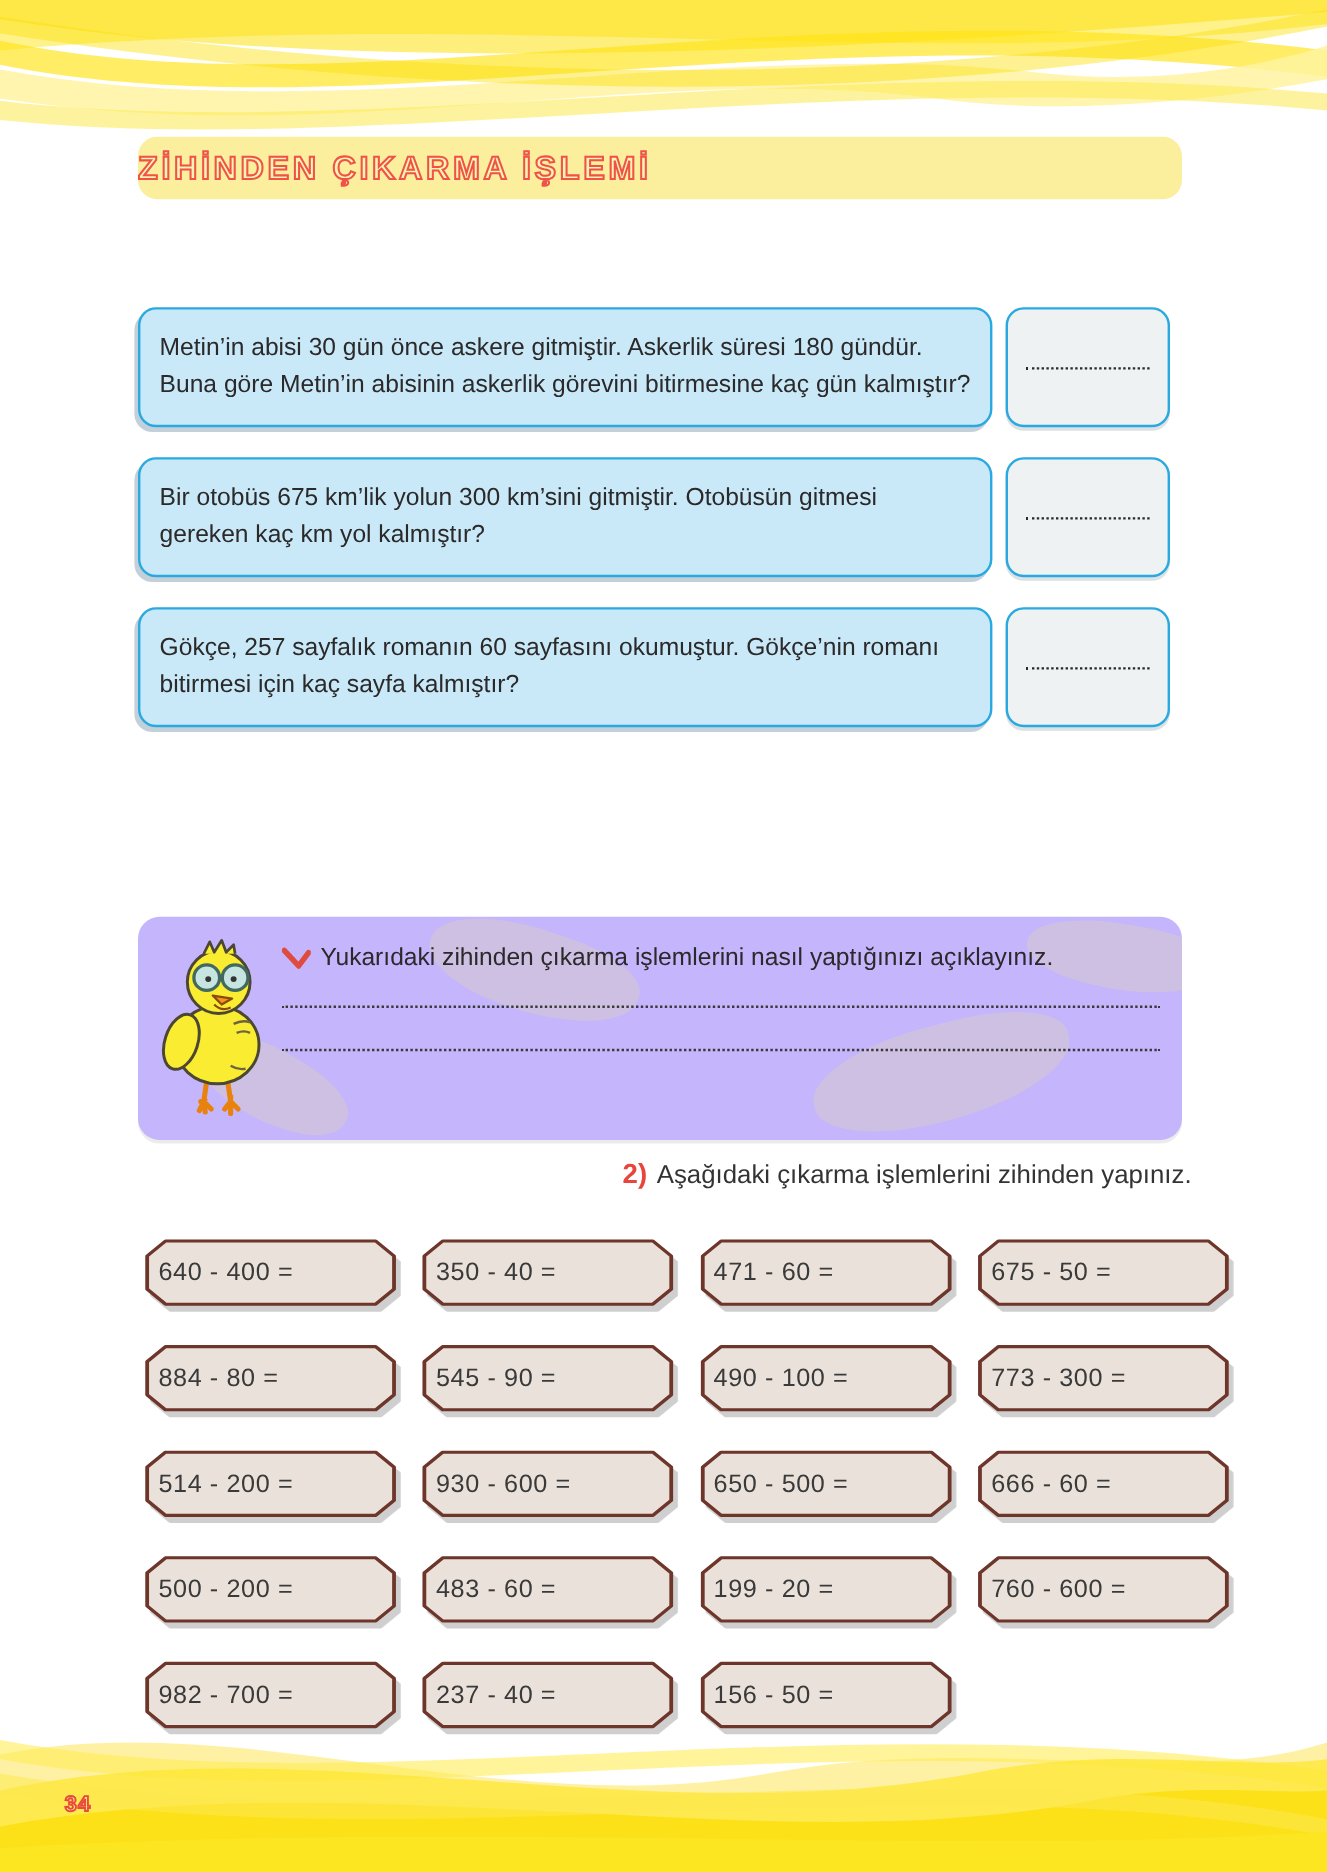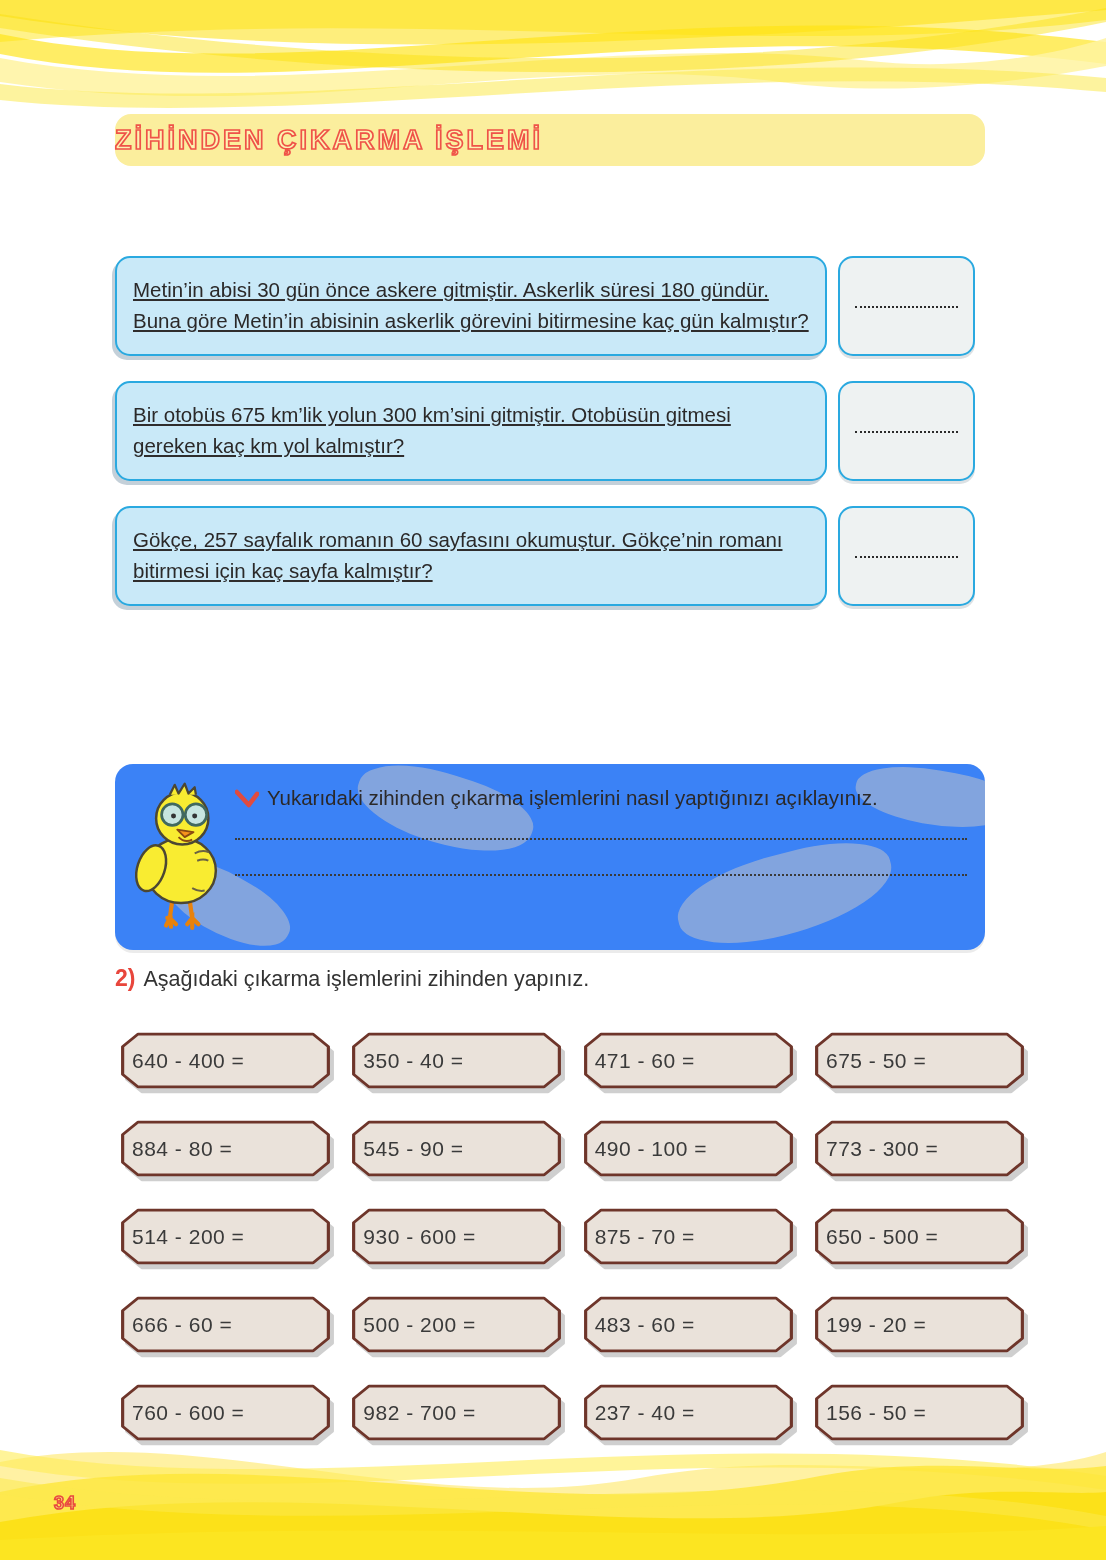--- a/index.html
+++ b/index.html
@@ -17,43 +17,43 @@
     background:#FBEE9D;border-radius:16px;
     display:flex;align-items:center;
   }
   .banner-title{
     font-size:27px;font-weight:800;letter-spacing:3px;
     color:#FDF3B2;-webkit-text-stroke:1.7px #EF5348;
   }
   
   .q-head{position:absolute;left:115px;width:878px;font-size:21.5px;line-height:1.45;color:#333;}
   .q1-head{top:182px;}
-  .q2-head{top:962px;}
+  .q2-head{top:962px;text-align:right;}
   .qnum{color:#E8463C;font-weight:bold;font-size:23px;margin-right:8px;}
   
   .problems{position:absolute;top:256px;left:115px;width:870px;display:flex;flex-direction:column;gap:25px;}
-  .prob-row{display:flex;align-items:stretch;gap:11px;text-decoration:underline;}
+  .prob-row{display:flex;align-items:stretch;gap:11px;}
   .qbox{
     width:712px;box-sizing:border-box;min-height:100px;
     background:#C9E9F8;border:2.5px solid #2AA9E0;border-radius:15px;
     box-shadow:-3px 4px 0 rgba(125,150,170,.45);
     display:flex;align-items:center;padding:12px 16px;
     font-size:20.5px;line-height:1.5;color:#2b2929;
   }
   .abox{
     width:137px;box-sizing:border-box;
     background:#EEF2F2;border:2.5px solid #2AA9E0;border-radius:15px;
     box-shadow:0 3px 0 rgba(140,155,165,.3);
     display:flex;align-items:center;justify-content:center;
   }
   .ans-dots{width:78%;border-bottom:2.5px dotted #2b2b2b;height:2px;}
   
   .discussion{
     position:absolute;top:764px;left:115px;width:870px;height:186px;
-    background:#3b82f6;border-radius:18px;overflow:hidden;
+    background:#c4b5fd;border-radius:18px;overflow:hidden;
     box-shadow:0 3px 0 rgba(0,0,0,.08);
   }
   .texture{position:absolute;background:#D9CFC0;opacity:.45;border-radius:50% 40% 55% 45%;}
   .tx1{width:180px;height:70px;left:240px;top:10px;transform:rotate(18deg);}
   .tx2{width:220px;height:80px;left:560px;top:90px;transform:rotate(-14deg);}
   .tx3{width:140px;height:60px;left:40px;top:110px;transform:rotate(30deg);}
   .tx4{width:160px;height:55px;left:740px;top:6px;transform:rotate(10deg);}
   .chick{position:absolute;left:10px;top:14px;width:112px;height:158px;}
   .disc-content{position:absolute;left:120px;top:12px;width:732px;display:flex;flex-direction:column;}
   .prompt{display:flex;align-items:flex-start;gap:8px;font-size:20.5px;color:#2b2929;margin-top:10px;}
@@ -227,26 +227,20 @@
     <div class="cell">
         <svg viewBox="0 0 200 66" preserveAspectRatio="none">
           <path d="M17,2.5 L183,2.5 L197.5,17 L197.5,49 L183,63.5 L17,63.5 L2.5,49 L2.5,17 Z" fill="#EAE2DA" stroke="#6E352A" stroke-width="3" stroke-linejoin="round"></path>
         </svg>
         <span>930 - 600 =</span>
       </div>
     <div class="cell">
         <svg viewBox="0 0 200 66" preserveAspectRatio="none">
           <path d="M17,2.5 L183,2.5 L197.5,17 L197.5,49 L183,63.5 L17,63.5 L2.5,49 L2.5,17 Z" fill="#EAE2DA" stroke="#6E352A" stroke-width="3" stroke-linejoin="round"></path>
         </svg>
-        <span>875 - 70 =</span>
-      </div>
-    <div class="cell">
-        <svg viewBox="0 0 200 66" preserveAspectRatio="none">
-          <path d="M17,2.5 L183,2.5 L197.5,17 L197.5,49 L183,63.5 L17,63.5 L2.5,49 L2.5,17 Z" fill="#EAE2DA" stroke="#6E352A" stroke-width="3" stroke-linejoin="round"></path>
-        </svg>
         <span>650 - 500 =</span>
       </div>
     <div class="cell">
         <svg viewBox="0 0 200 66" preserveAspectRatio="none">
           <path d="M17,2.5 L183,2.5 L197.5,17 L197.5,49 L183,63.5 L17,63.5 L2.5,49 L2.5,17 Z" fill="#EAE2DA" stroke="#6E352A" stroke-width="3" stroke-linejoin="round"></path>
         </svg>
         <span>666 - 60 =</span>
       </div>
     <div class="cell">
         <svg viewBox="0 0 200 66" preserveAspectRatio="none">

